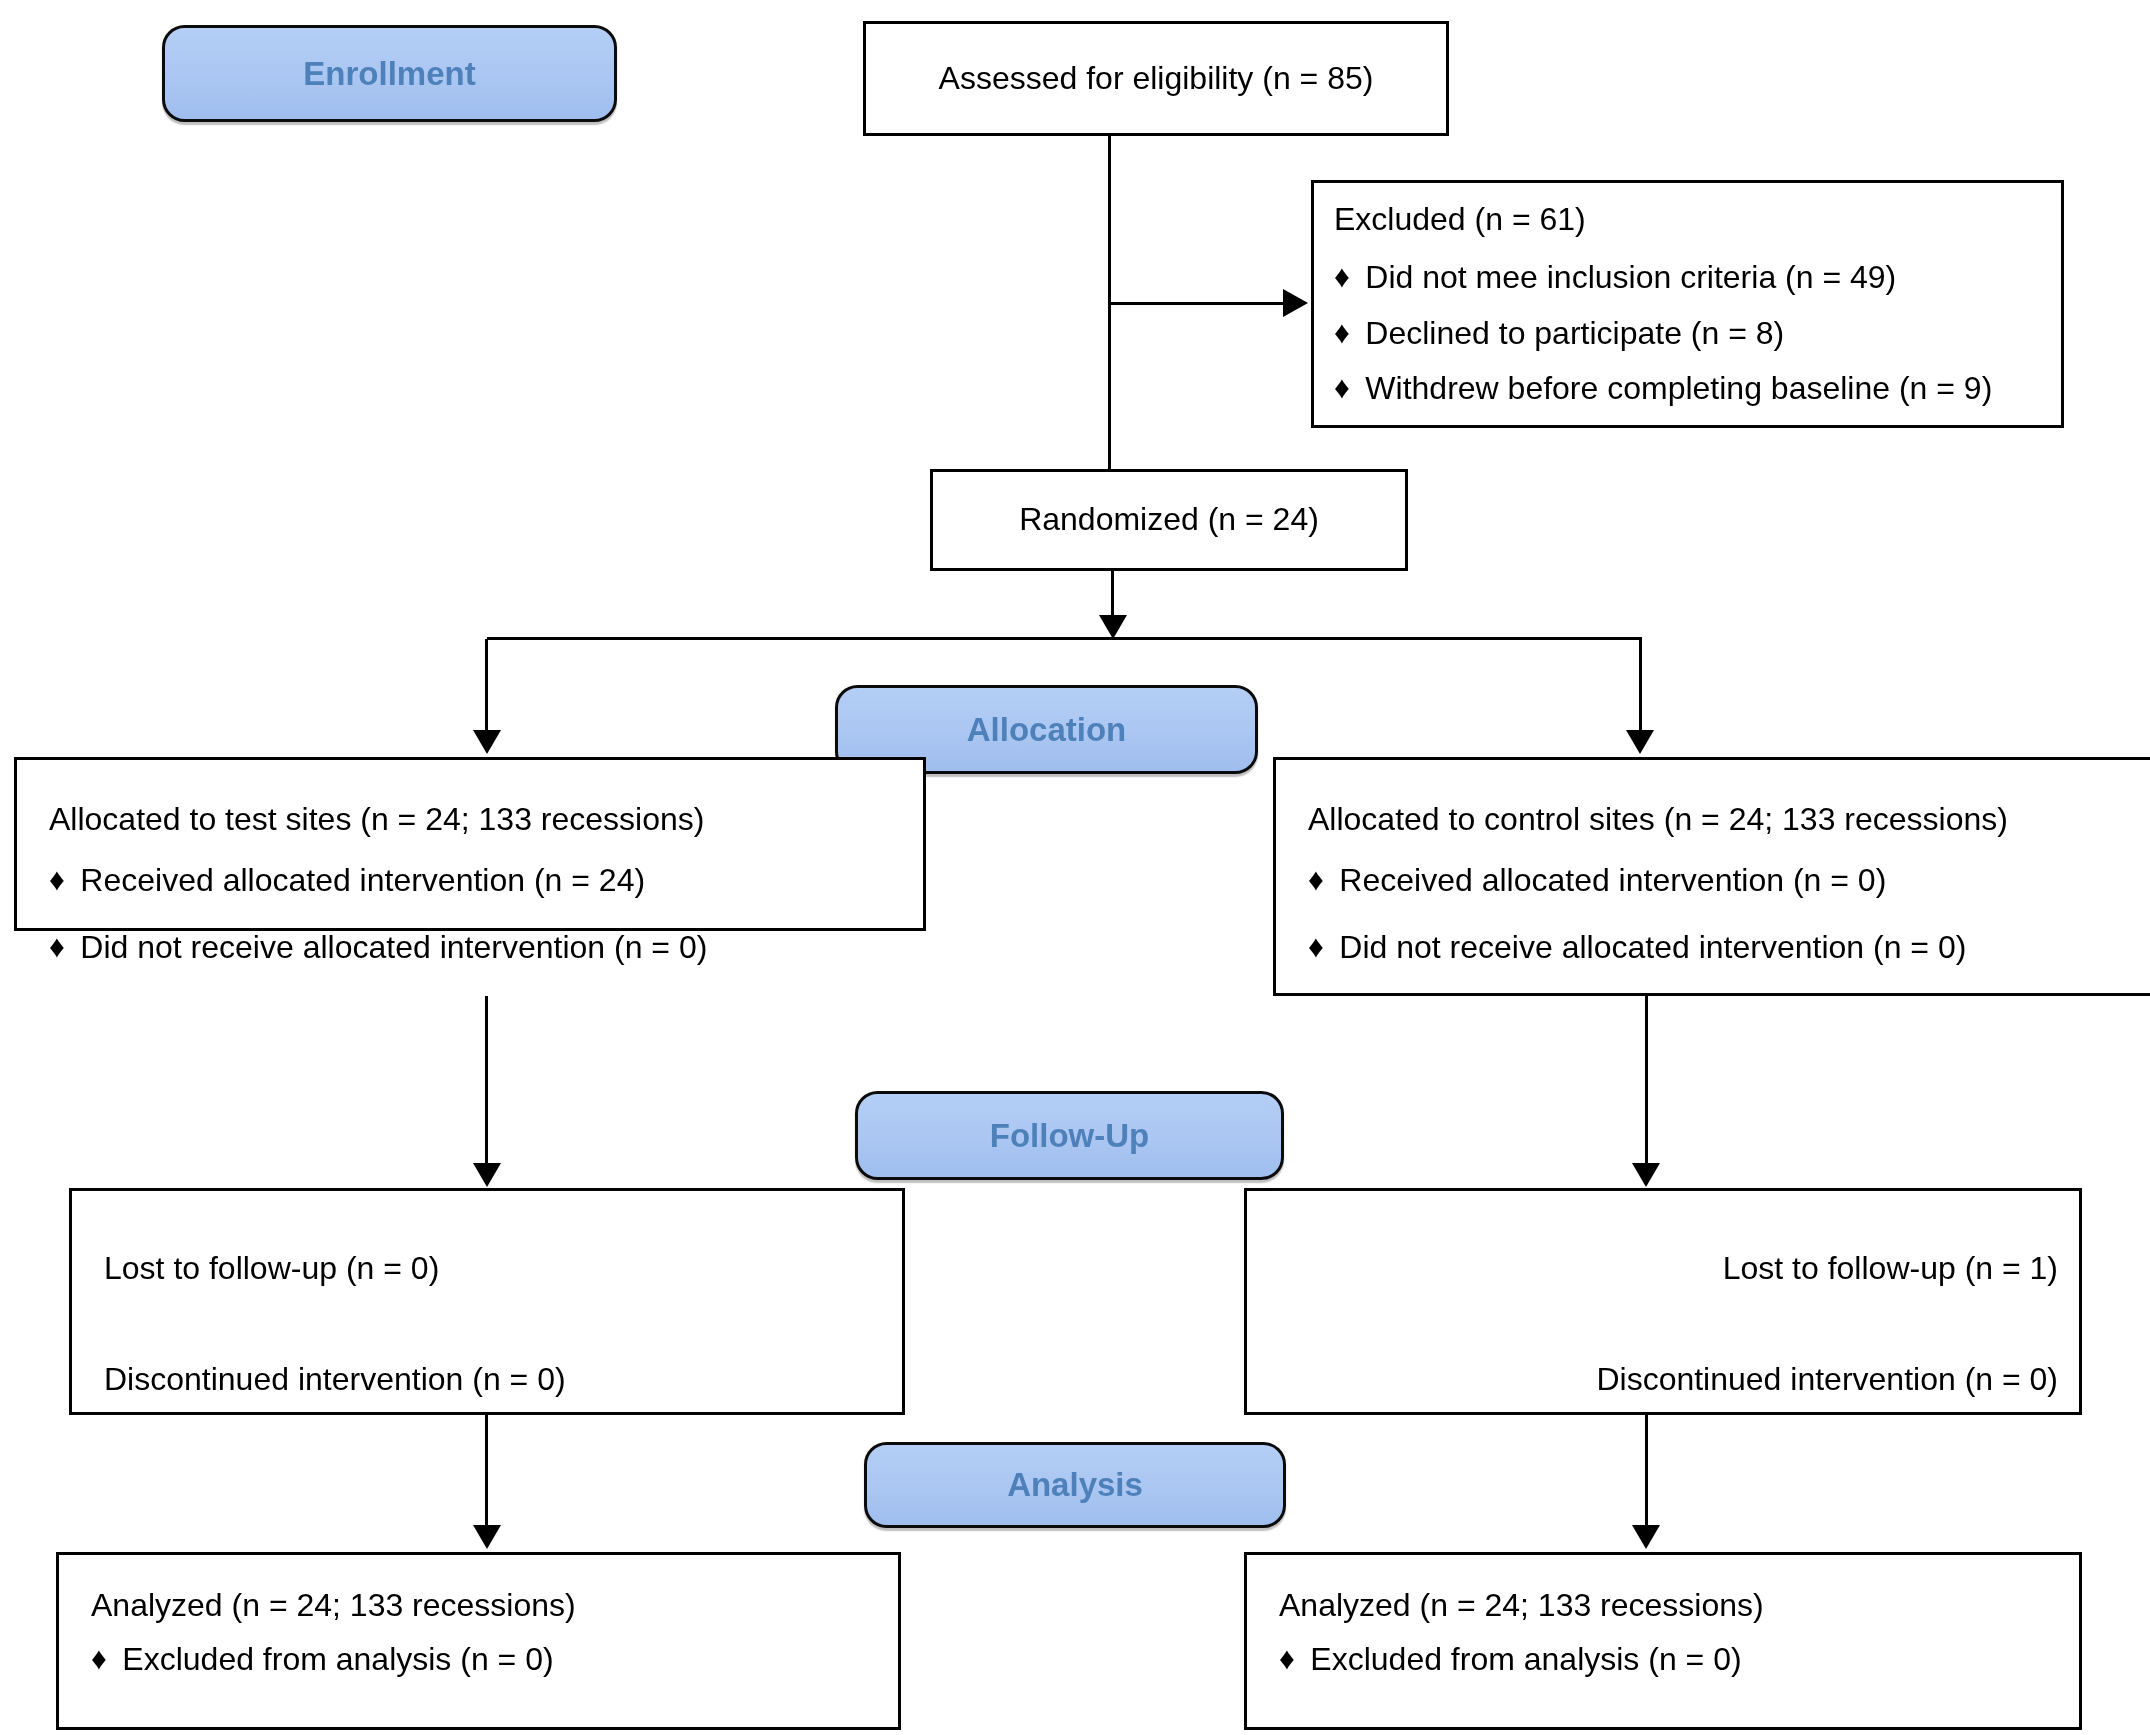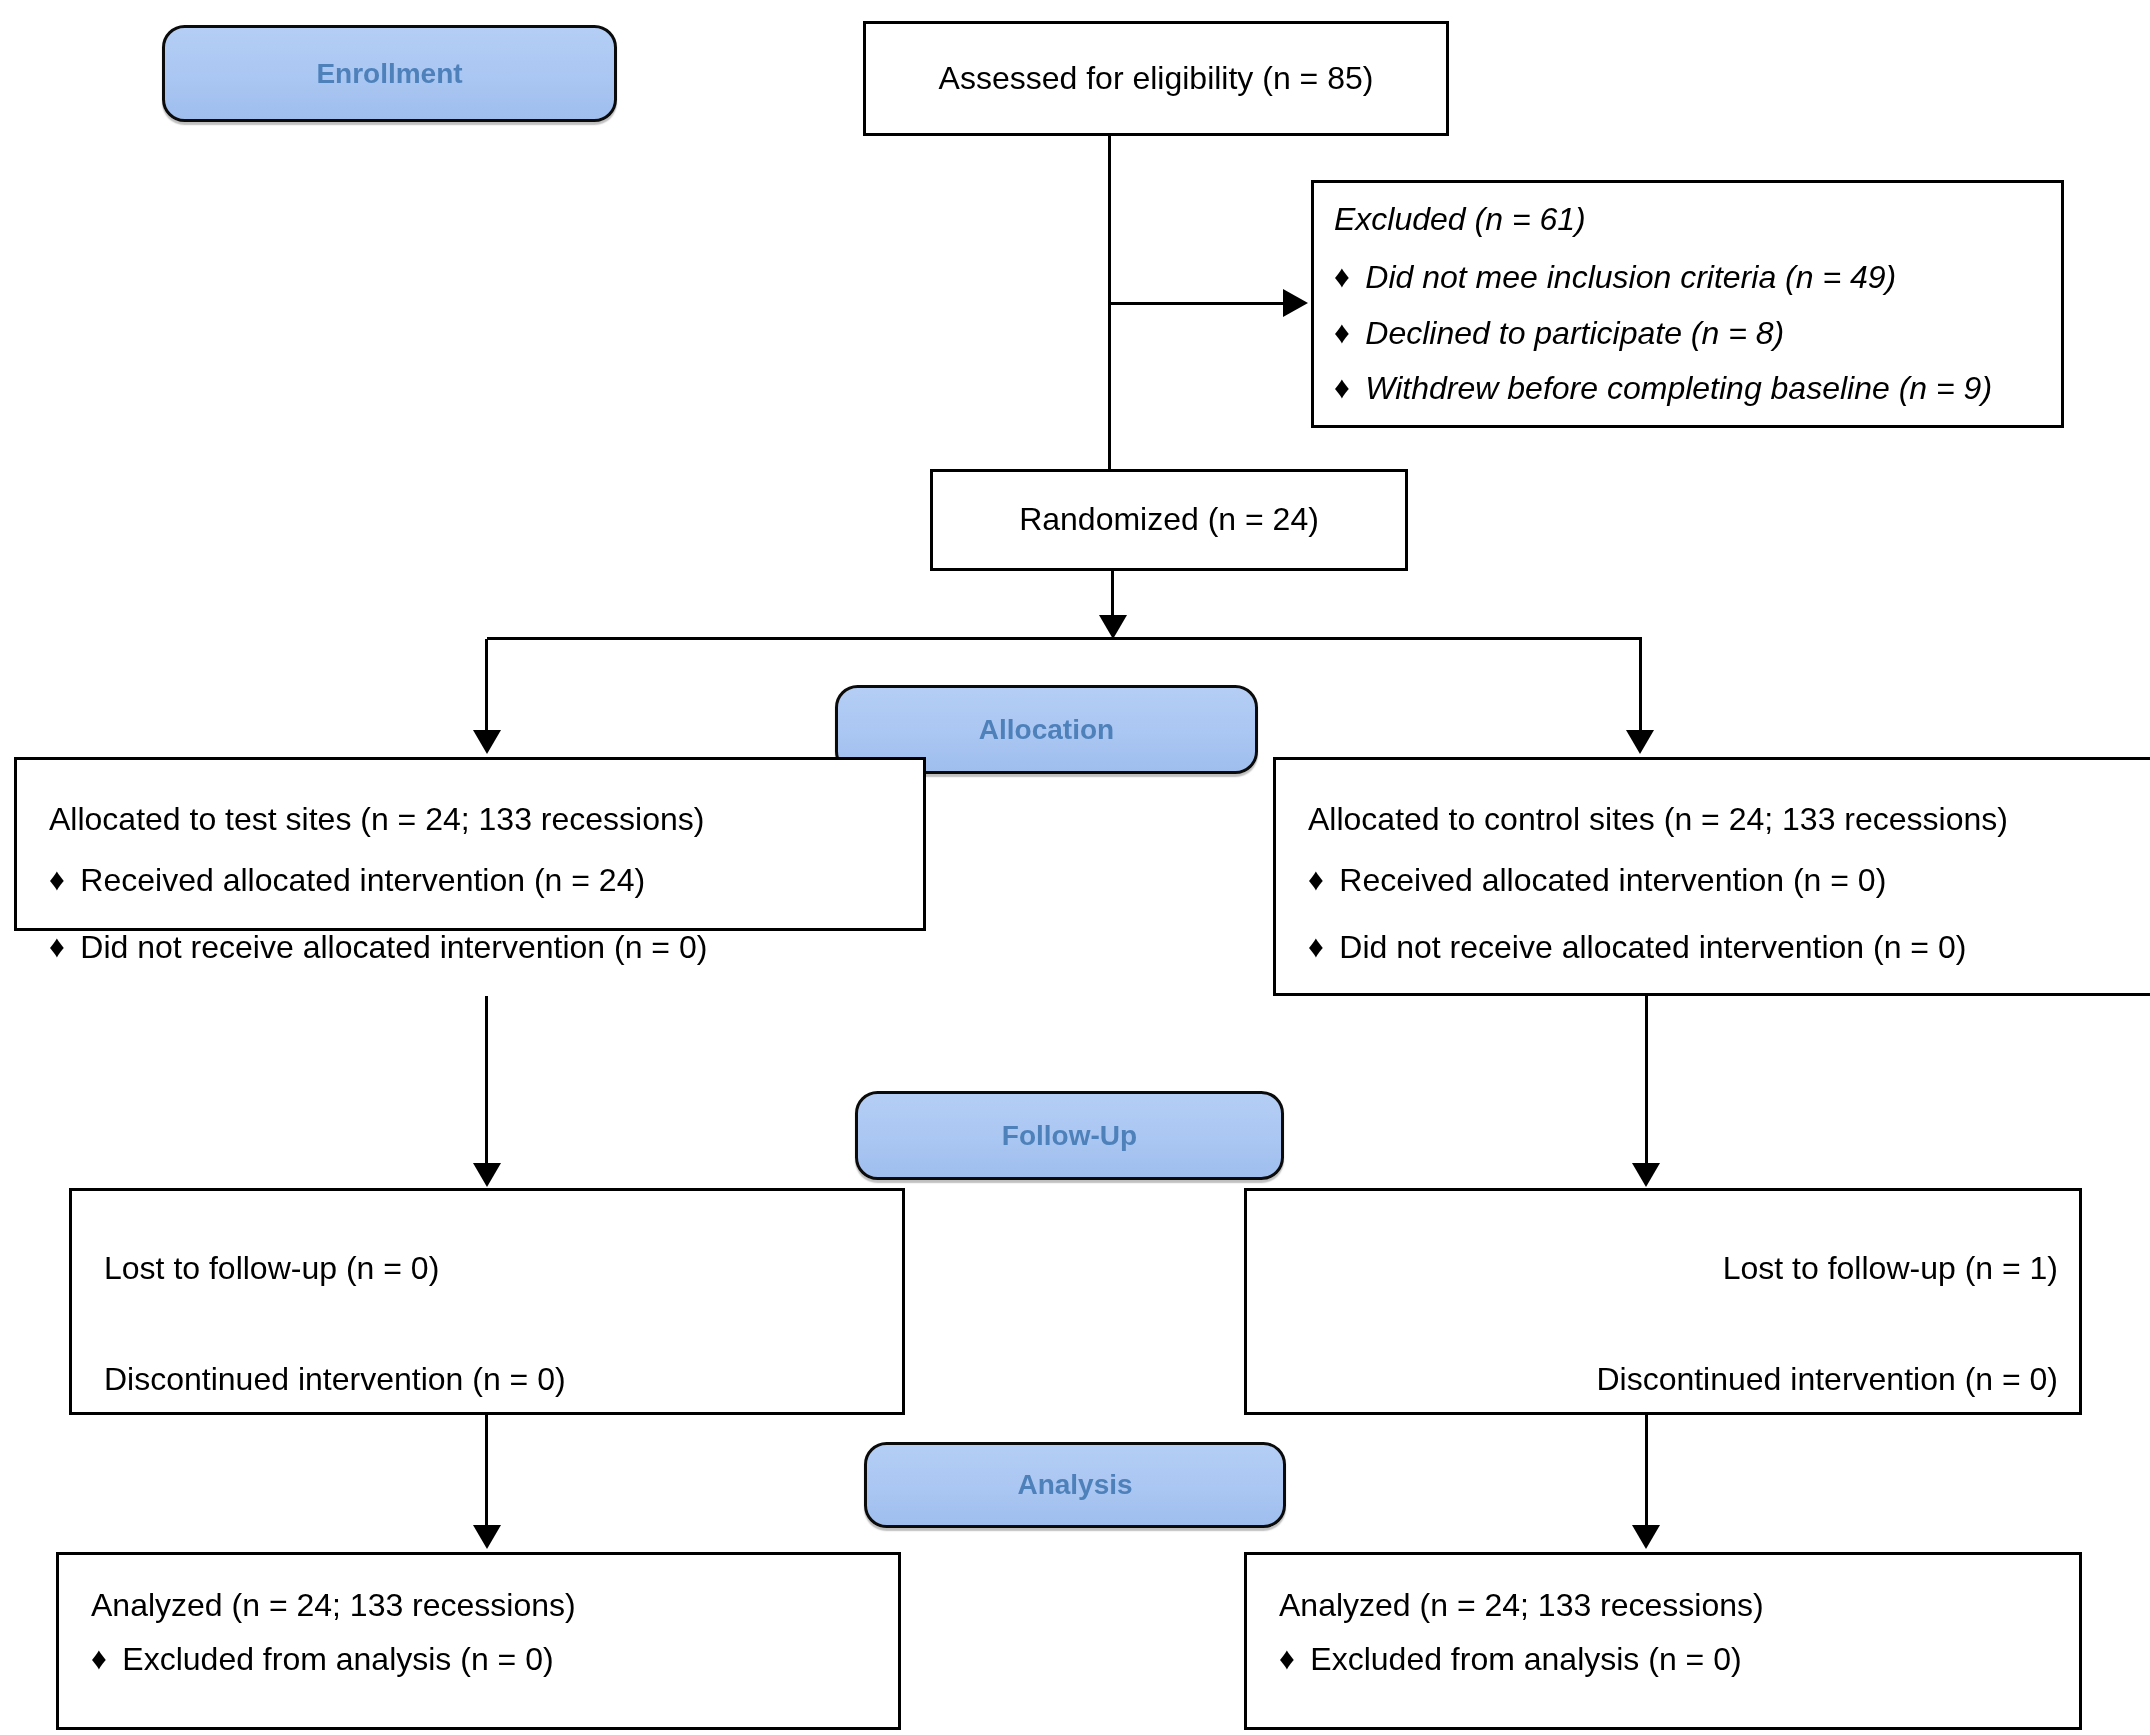--- a/index.html
+++ b/index.html
@@ -14,21 +14,21 @@
   html,body{margin:0;padding:0;background:var(--canvas-bg);}
   .canvas{
     position:relative;width:2151px;height:1735px;background:var(--canvas-bg);
     font-family:"Liberation Sans","DejaVu Sans",sans-serif;color:#000;overflow:hidden;
   }
   .stage{
     position:absolute;box-sizing:border-box;
     border:3.5px solid #0b0b0b;border-radius:22.6px;
     background:linear-gradient(180deg,var(--stage-fill-top) 0%,var(--stage-fill) 55%,var(--stage-fill-bottom) 100%);
     display:flex;align-items:center;justify-content:center;
-    font-weight:bold;font-size:28px;color:var(--stage-text);
+    font-weight:bold;font-size:33px;color:var(--stage-text);
     box-shadow:0 2.1px 1.4px rgba(0,0,0,0.25);
   }
   .box{
     position:absolute;box-sizing:border-box;background:var(--box-bg);
     border:3.5px solid #000;font-size:32px;line-height:1.16;
   }
   .box.center{display:flex;align-items:center;justify-content:center;text-align:center;margin-left:37px;}
   .pad{padding:17px 21px 0 32px;}
   .excluded-pad{padding:18.3px 17px 0 20px;}
   .bullet-row{display:flex;align-items:flex-start;column-gap:15.5px;margin-top:18.3px;}
@@ -85,21 +85,21 @@
 
   <div class="line" style="left:485px;top:1415px;width:2.8px;height:111px;"></div>
   <div class="arrow-down" style="left:473px;top:1525px;"></div>
   <div class="line" style="left:1645px;top:1415px;width:2.8px;height:111px;"></div>
   <div class="arrow-down" style="left:1632px;top:1525px;"></div>
 
   <div class="box center" style="left:826px;top:21px;width:586px;height:115px;">
     <span>Assessed for eligibility (n = 85)</span>
   </div>
 
-  <div class="box excluded-pad" style="left:1311px;top:180px;width:753px;height:248px;font-style:italic;">
+  <div class="box excluded-pad" style="left:1311px;top:180px;width:753px;height:248px;">
     <div class="title">Excluded  (n = 61)</div>
     <div class="bullet-row" style="margin-top:21px;">
       <span class="bullet">♦</span>
       <span>Did not mee inclusion criteria (n = 49)</span>
     </div>
     <div class="bullet-row">
       <span class="bullet">♦</span>
       <span>Declined to participate (n = 8)</span>
     </div>
     <div class="bullet-row">

